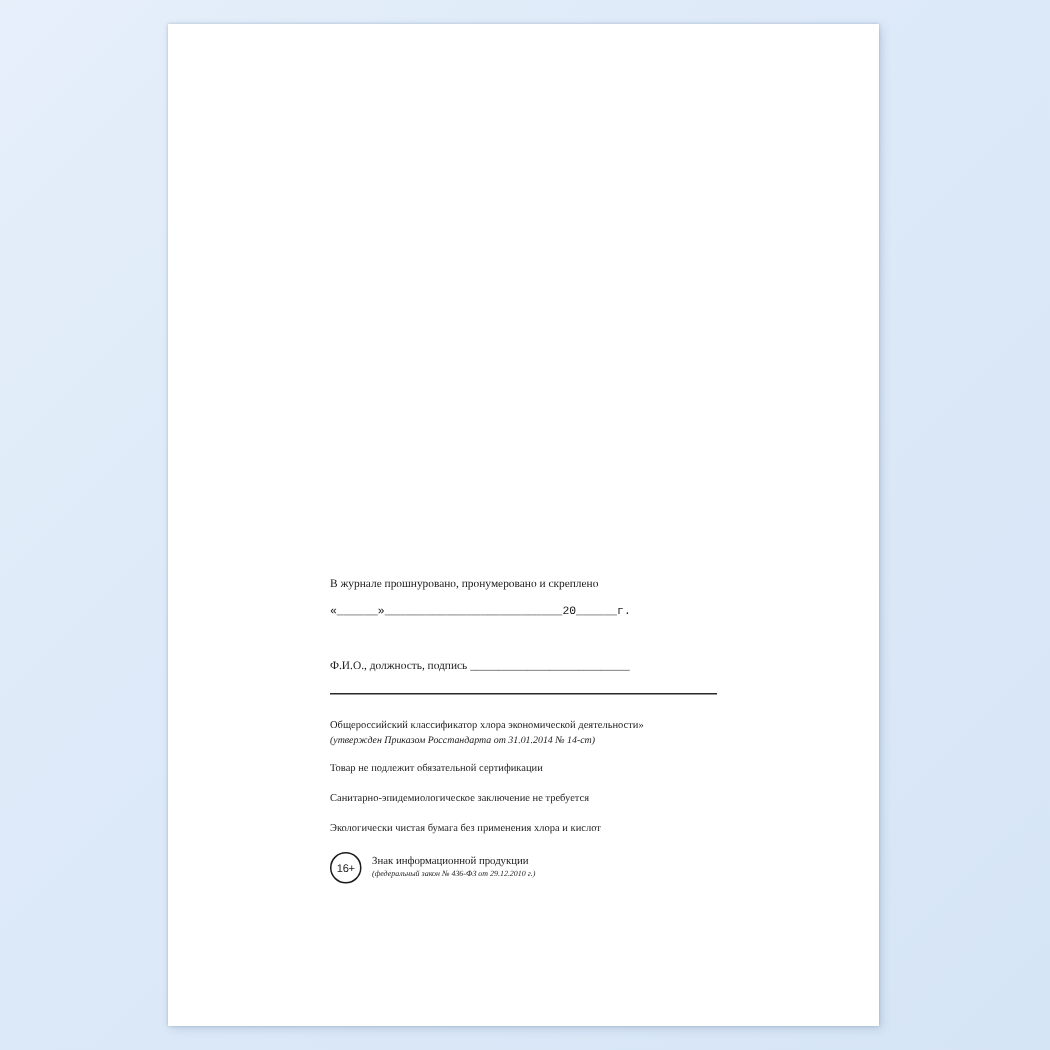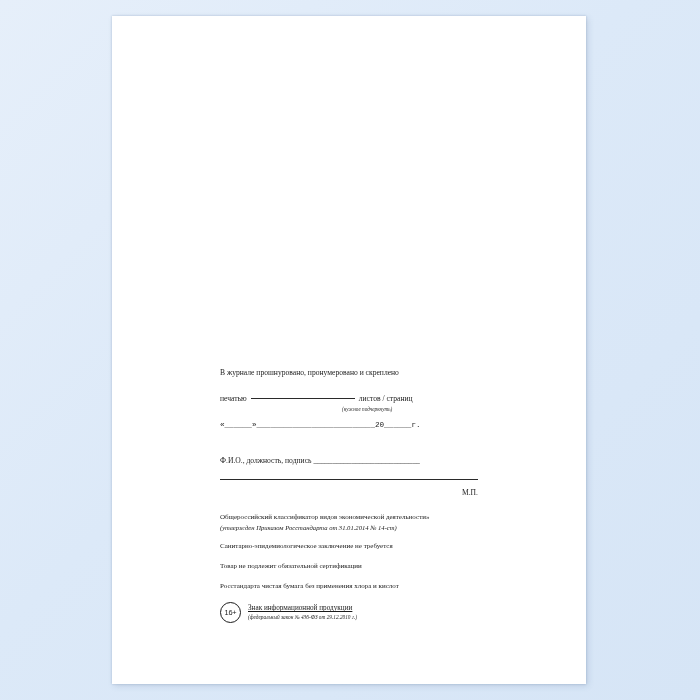--- a/index.html
+++ b/index.html
@@ -25,21 +25,21 @@
     left: 112px;
     top: 16px;
     width: 474px;
     height: 668px;
     background: #ffffff;
     box-shadow: 0 0 2px rgba(80,110,150,0.35), 2px 2px 6px rgba(70,100,140,0.18);
   }
   .doc-body {
     position: absolute;
     left: 108px;
-    top: 352px;
+    top: 368px;
     width: 300px;
     color: #1b1b1b;
   }
   .line {
     font-size: 7.6px;
     line-height: 1.35;
     white-space: nowrap;
   }
 
   .row1 { margin-bottom: 9px; }
@@ -100,67 +100,59 @@
     font-weight: normal;
     letter-spacing: -0.2px;
     flex: 0 0 auto;
   }
   .mark-text {
     margin-left: 7px;
   }
   .mark-title {
     font-size: 7.2px;
     line-height: 1.2;
-    text-decoration: underline;
   }
   .mark-sub {
     font-size: 5.3px;
     font-style: italic;
     line-height: 1.2;
     margin-top: 1px;
   }
 </style>
 </head>
 <body>
 
 <div id="stage">
 
   <div id="page">
 
     <div class="doc-body">
 
       <div class="line row1">В журнале прошнуровано, пронумеровано и скреплено</div>
 
-      <div class="row2">
-        <span class="line">печатью</span>
-        <span class="rule-inline" style="width:104px"></span>
-        <span class="line">листов / страниц</span>
-        <div class="subnote">(нужное подчеркнуть)</div>
-      </div>
 
       <div class="line row3">«______»__________________________20______г.</div>
 
       <div class="line row4">Ф.И.О., должность, подпись ____________________________</div>
 
       <div class="longrule"></div>
 
-      <div class="mp">М.П.</div>
 
       <div class="sep-gap"></div>
 
       <div class="para">
-        <div>Общероссийский классификатор видов экономической деятельности»</div>
+        <div>Общероссийский классификатор хлора экономической деятельности»</div>
         <div class="it">(утвержден Приказом Росстандарта от 31.01.2014 № 14-ст)</div>
       </div>
 
+      <div class="para">Товар не подлежит обязательной сертификации</div>
+
       <div class="para">Санитарно-эпидемиологическое заключение не требуется</div>
 
-      <div class="para">Товар не подлежит обязательной сертификации</div>
-
-      <div class="para">Росстандарта чистая бумага без применения хлора и кислот</div>
+      <div class="para">Экологически чистая бумага без применения хлора и кислот</div>
 
       <div class="mark-row">
         <div class="age-badge">16+</div>
         <div class="mark-text">
           <div class="mark-title">Знак информационной продукции</div>
           <div class="mark-sub">(федеральный закон № 436-ФЗ от 29.12.2010 г.)</div>
         </div>
       </div>
 
     </div>

